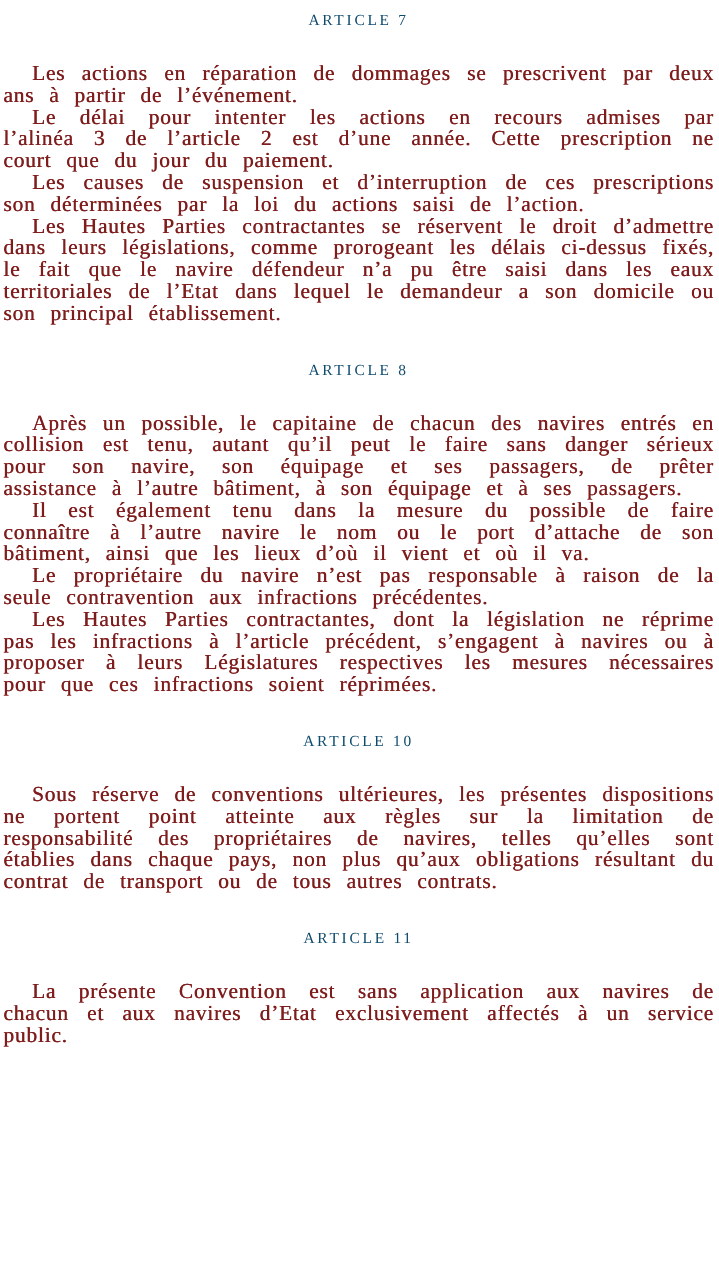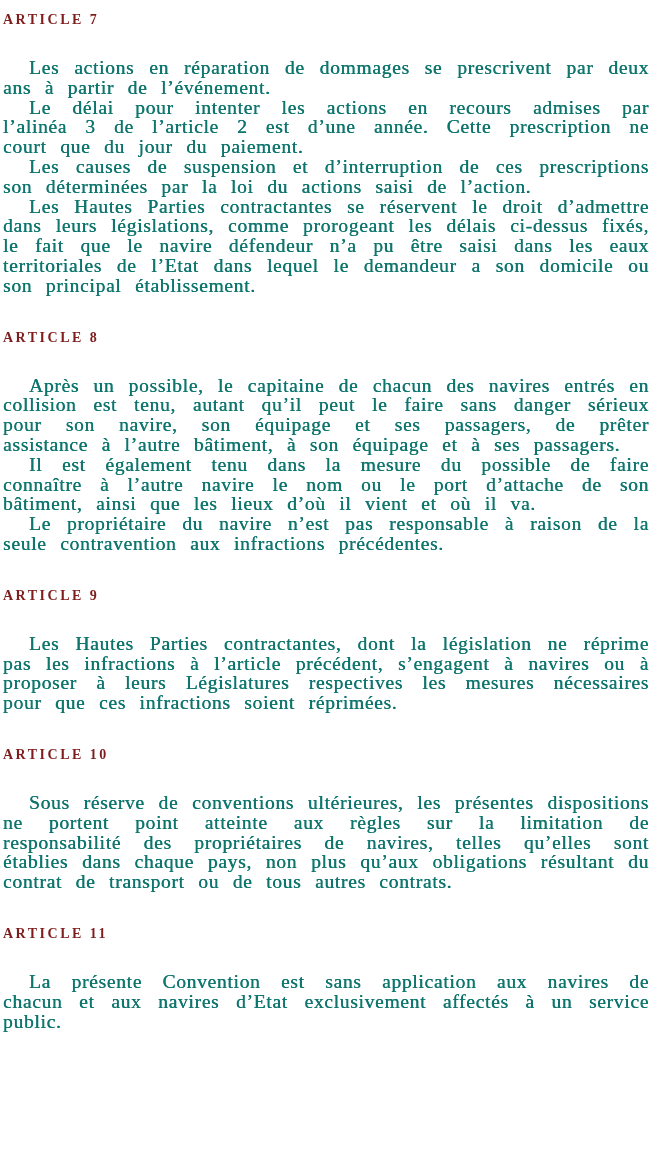--- a/index.html
+++ b/index.html
@@ -17,40 +17,40 @@
     box-sizing: border-box;
     width: 654px;
     height: 1156px;
     padding: 10px 5px 0 3px;
     background: #ffffff;
     color: #1c1c1c;
   }
   .article-heading {
     margin: 34px 0 30px 0;
     font-size: 14px;
-    font-weight: 700;
+    font-weight: 400;
     letter-spacing: 2.5px;
-    text-align: left;
+    text-align: center;
     text-transform: uppercase;
-    color: #7f1d1d;
+    color: #0c4a6e;
   }
   .article:first-child .article-heading {
     margin-top: 2px;
   }
   .para {
     margin: 0;
     text-align: justify;
     text-indent: 26px;
     font-size: 19.5px;
     line-height: 19.8px;
     letter-spacing: 0.7px;
     word-spacing: 8px;
     
     text-shadow: 0.35px 0 0 currentColor;
-    color: #0f766e;
+    color: #7f1d1d;
   }
 </style>
 </head>
 <body>
 
 <div class="scan-page">
   <main class="doc" id="doc">
   <section class="article">
     <h2 class="article-heading">ARTICLE 7</h2>
   <p class="para">Les actions en réparation de dommages se prescrivent par deux ans à partir de l’événement.</p>
@@ -60,21 +60,20 @@
       </section>
 
   <section class="article">
     <h2 class="article-heading">ARTICLE 8</h2>
   <p class="para">Après un possible, le capitaine de chacun des navires entrés en collision est tenu, autant qu’il peut le faire sans danger sérieux pour son navire, son équipage et ses passagers, de prêter assistance à l’autre bâtiment, à son équipage et à ses passagers.</p>
         <p class="para">Il est également tenu dans la mesure du possible de faire connaître à l’autre navire le nom ou le port d’attache de son bâtiment, ainsi que les lieux d’où il vient et où il va.</p>
         <p class="para">Le propriétaire du navire n’est pas responsable à raison de la seule contravention aux infractions précédentes.</p>
       </section>
 
   <section class="article">
-    <h2 class="article-heading">ARTICLE 9</h2>
   <p class="para">Les Hautes Parties contractantes, dont la législation ne réprime pas les infractions à l’article précédent, s’engagent à navires ou à proposer à leurs Législatures respectives les mesures nécessaires pour que ces infractions soient réprimées.</p>
       </section>
 
   <section class="article">
     <h2 class="article-heading">ARTICLE 10</h2>
   <p class="para">Sous réserve de conventions ultérieures, les présentes dispositions ne portent point atteinte aux règles sur la limitation de responsabilité des propriétaires de navires, telles qu’elles sont établies dans chaque pays, non plus qu’aux obligations résultant du contrat de transport ou de tous autres contrats.</p>
       </section>
 
   <section class="article">
     <h2 class="article-heading">ARTICLE 11</h2>

